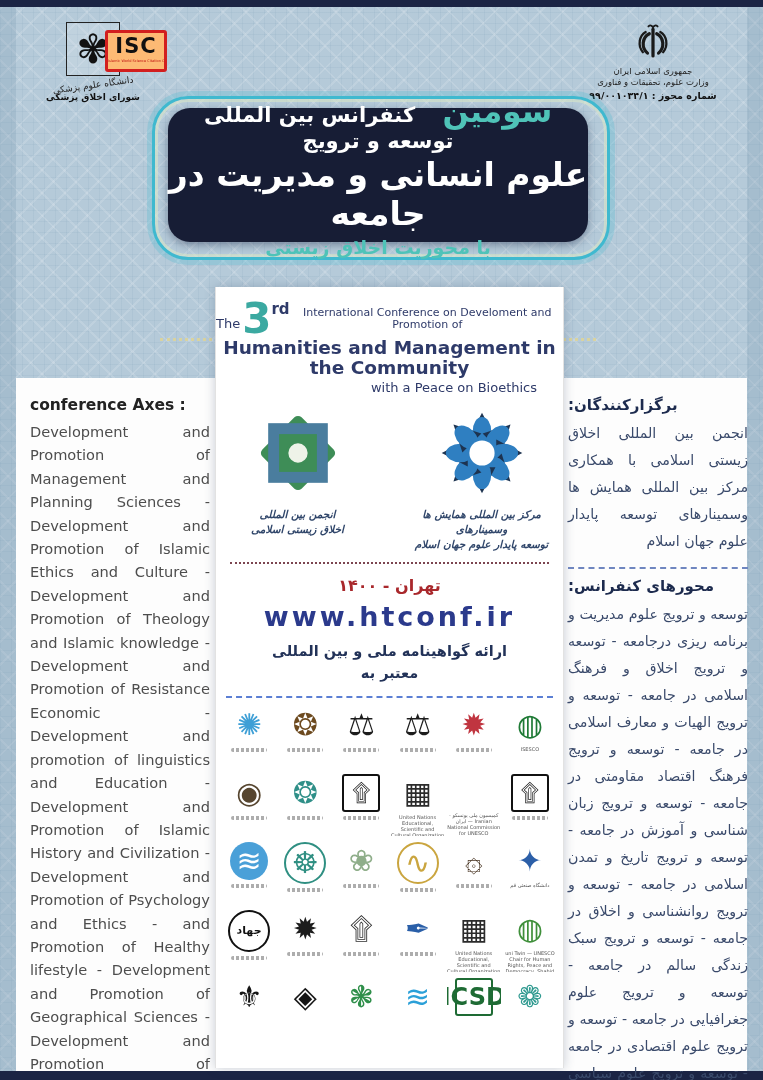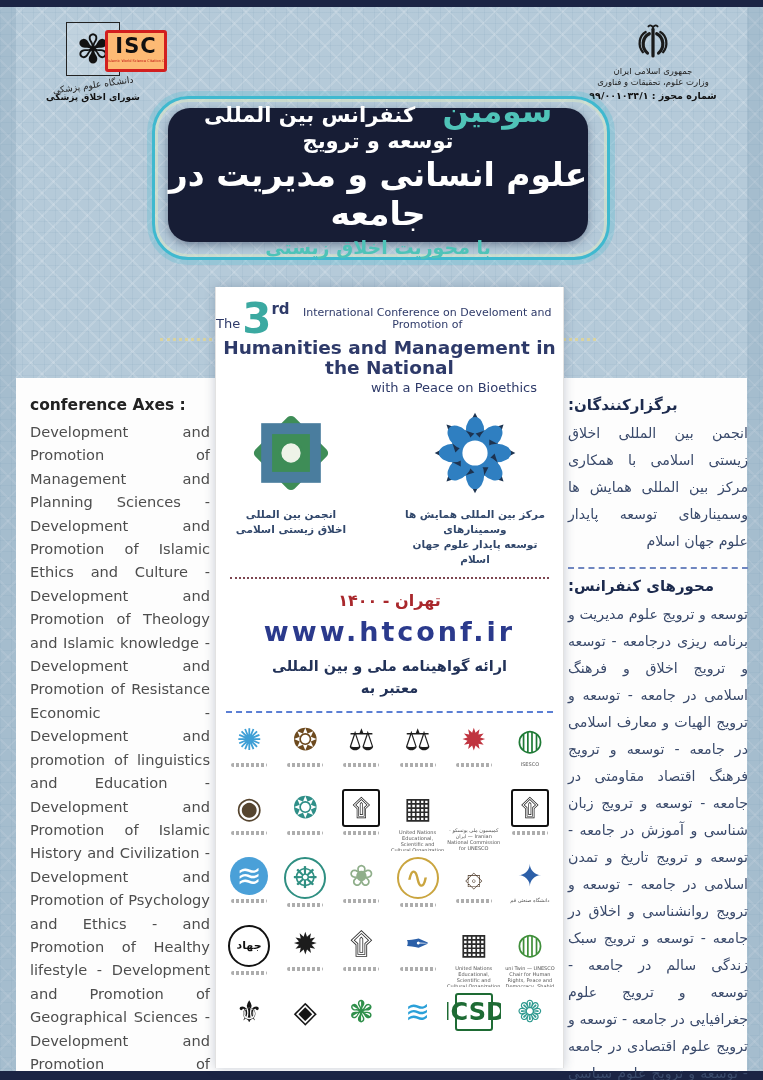--- a/index.html
+++ b/index.html
@@ -45,21 +45,21 @@
   
   .title-en{margin-top:14px;text-align:center;color:#2e3a69;line-height:1.1;}
   .t-row{display:flex;align-items:flex-end;justify-content:center;}
   .t-the{font-size:13px;margin:0 2px 4px 0;}
   .t-num{font-size:42px;font-weight:bold;color:#3ba9a1;line-height:34px;}
   .t-ord{font-size:15px;font-weight:bold;margin-bottom:18px;}
   .t-l1{font-size:11px;margin:0 0 4px 2px;}
   .t-l2{font-size:18.5px;font-weight:bold;margin-top:2px;}
   .t-l3{font-size:13px;margin:3px 26px 0 0;text-align:right;}
   
-  .org-row{display:flex;gap:34px;margin-top:16px;}
+  .org-row{display:flex;justify-content:center;gap:34px;margin-top:16px;font-style:italic;}
   .org{width:150px;text-align:center;direction:rtl;}
   .org-cap{font-size:10.5px;color:#31476b;line-height:15px;margin-top:8px;font-weight:bold;}
   .sep-dot{margin:10px 14px 0 14px;border-top:2px dotted #7c4550;}
   .city{margin-top:12px;text-align:center;font-size:16px;font-weight:bold;color:#a9282c;direction:rtl;}
   .site{margin-top:6px;text-align:center;font-size:27px;font-weight:bold;color:#2b3a8c;letter-spacing:3px;}
   .cert{margin-top:8px;text-align:center;font-size:14.5px;font-weight:bold;color:#223258;direction:rtl;line-height:22px;padding:0 40px;}
   .sep-dash{margin:12px 10px 0 10px;border-top:2px dashed #5b7fd4;}
   .sponsors-h{margin-top:10px;text-align:center;font-size:20px;font-weight:bold;color:#1e2c55;direction:rtl;}
   
   .sp-grid{margin:8px 6px 0 6px;display:grid;grid-template-columns:repeat(6,1fr);row-gap:6px;column-gap:2px;}
@@ -131,21 +131,21 @@
 <div class="abs strip-bottom"></div>
 
 <div class="abs card">
   <div class="title-en">
     <div class="t-row">
       <span class="t-the">The</span>
       <span class="t-num">3</span>
       <span class="t-ord">rd</span>
       <span class="t-l1">International Conference on Develoment and Promotion of</span>
     </div>
-    <div class="t-l2">Humanities and Management in the National</div>
+    <div class="t-l2">Humanities and Management in the Community</div>
     <div class="t-l3">with a Peace on Bioethics</div>
   </div>
 
   <div class="org-row">
     <div class="org">
       <svg viewBox="-50 -50 100 100" width="84" height="84">
         <rect x="-33" y="-33" width="66" height="66" fill="#3e8d57" transform="rotate(45)" rx="6"></rect>
         <rect x="-29" y="-29" width="58" height="58" fill="none" stroke="#4a7d9e" stroke-width="13"></rect>
         <circle r="13" fill="#eef3e8" stroke="#3e8d57" stroke-width="3"></circle>
       </svg>

